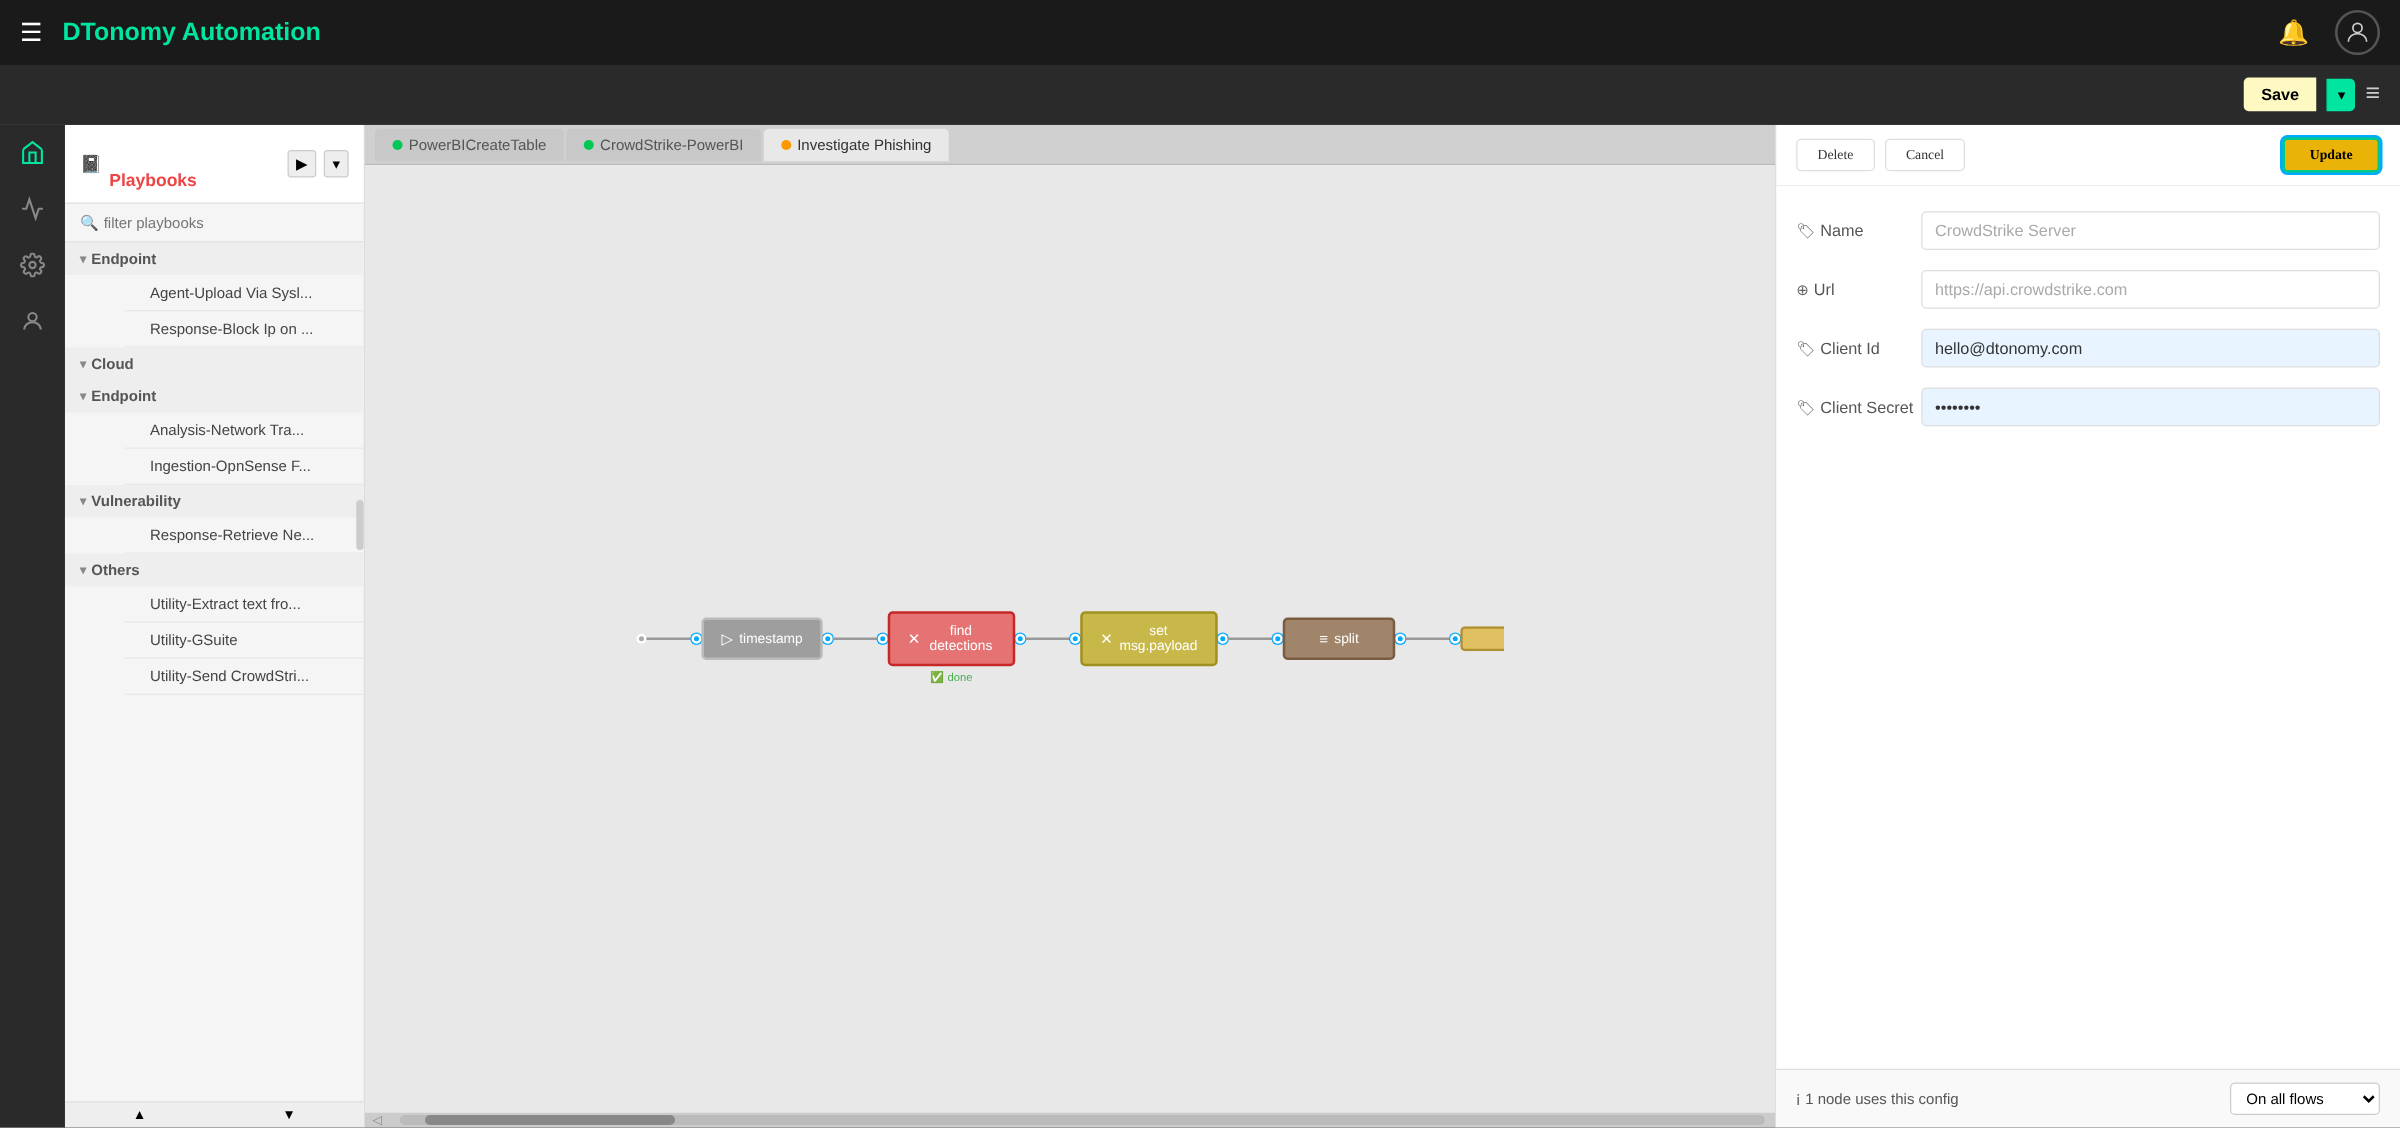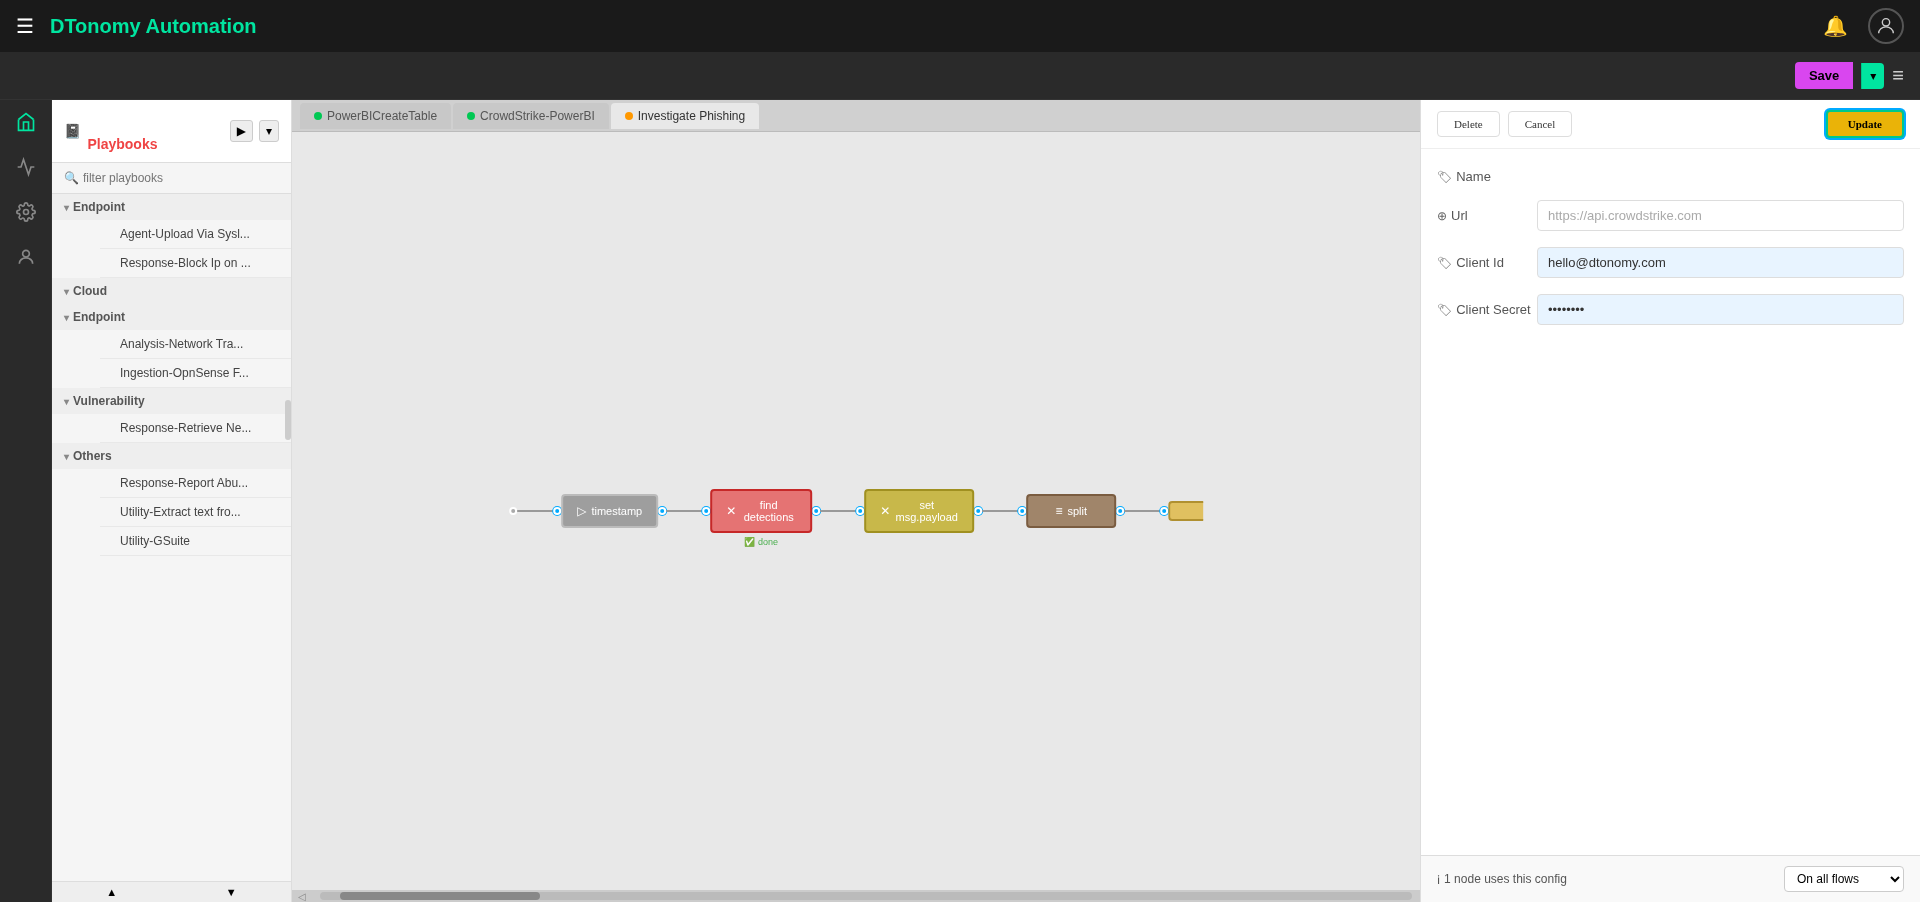--- a/index.html
+++ b/index.html
@@ -15,21 +15,21 @@
     .topbar-right { margin-left: auto; display: flex; align-items: center; gap: 20px; }
     .topbar-bell { font-size: 20px; color: #ccc; }
     .topbar-avatar { width: 36px; height: 36px; border-radius: 50%; border: 2px solid #555; display: flex; align-items: center; justify-content: center; color: #ccc; }
 
     
     .secondbar {
       background: #2a2a2a; height: 48px; display: flex; align-items: center;
       justify-content: flex-end; padding: 0 16px; gap: 8px; border-bottom: 1px solid #333;
     }
     .save-btn {
-      background: #d946ef; color: #000; border: none; padding: 6px 14px;
+      background: #fef9c3; color: #000; border: none; padding: 6px 14px;
       border-radius: 4px 0 0 4px; font-size: 13px; font-weight: 600; cursor: pointer; text-align: center;
     }
     .save-dropdown {
       background: #00e5a0; color: #000; border: none; border-left: 1px solid #00c88a;
       padding: 6px 8px; border-radius: 0 4px 4px 0; cursor: pointer; font-size: 12px;
     }
     .menu-icon { color: #ccc; font-size: 20px; cursor: pointer; }
 
     
     .main-layout { display: flex; height: calc(100vh - 100px); }
@@ -260,23 +260,23 @@
       <div class="category-header">
         <span class="category-chevron">▾</span>
         <span>Vulnerability</span>
       </div>
       <div class="playbook-item">Response-Retrieve Ne...</div>
 
       <div class="category-header">
         <span class="category-chevron">▾</span>
         <span>Others</span>
       </div>
-      <div class="playbook-item">Response-Report Abu...</div>
       <div class="playbook-item">Utility-Extract text fro...</div>
       <div class="playbook-item">Utility-GSuite</div>
+      <div class="playbook-item">Utility-Send CrowdStri...</div>
 
       <div class="sidebar-scroll-thumb"></div>
     </div>
 
     <div style="display:flex; border-top:1px solid #ddd; background:#eee;">
       <button style="flex:1; border:none; background:transparent; padding:4px; cursor:pointer; font-size:11px;">▲</button>
       <button style="flex:1; border:none; background:transparent; padding:4px; cursor:pointer; font-size:11px;">▼</button>
     </div>
   </div>
 
@@ -378,20 +378,21 @@
       <button class="panel-btn">Cancel</button>
       <button class="panel-btn primary">Update</button>
     </div>
     <div class="right-panel-body">
 
       <div class="field-row">
         <div class="field-label">
           <span class="field-icon">🏷</span>
           <span>Name</span>
         </div>
+        <input class="field-input" type="text" placeholder="CrowdStrike Server" style="">
       </div>
 
       <div class="field-row">
         <div class="field-label">
           <span class="field-icon">⊕</span>
           <span>Url</span>
         </div>
         <input class="field-input" type="text" placeholder="https://api.crowdstrike.com" style="">
       </div>
 

